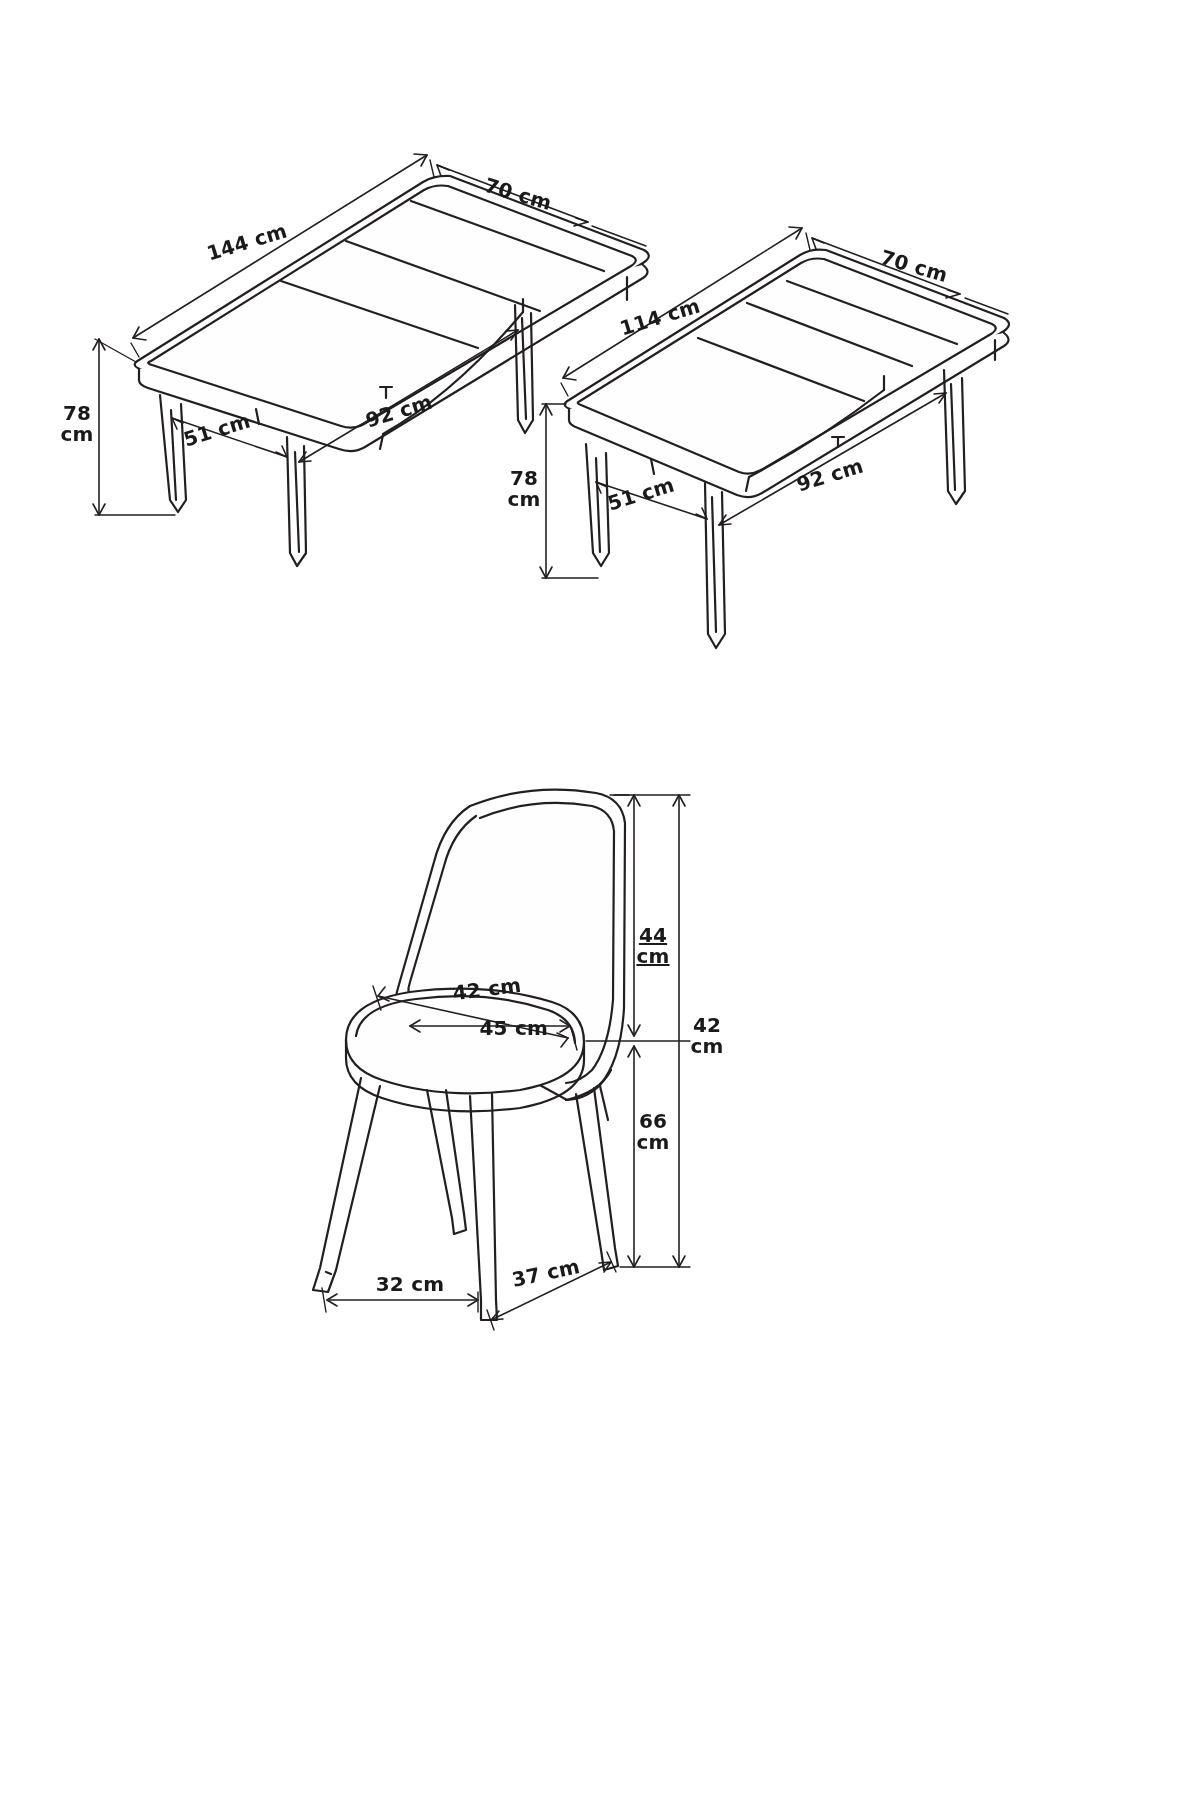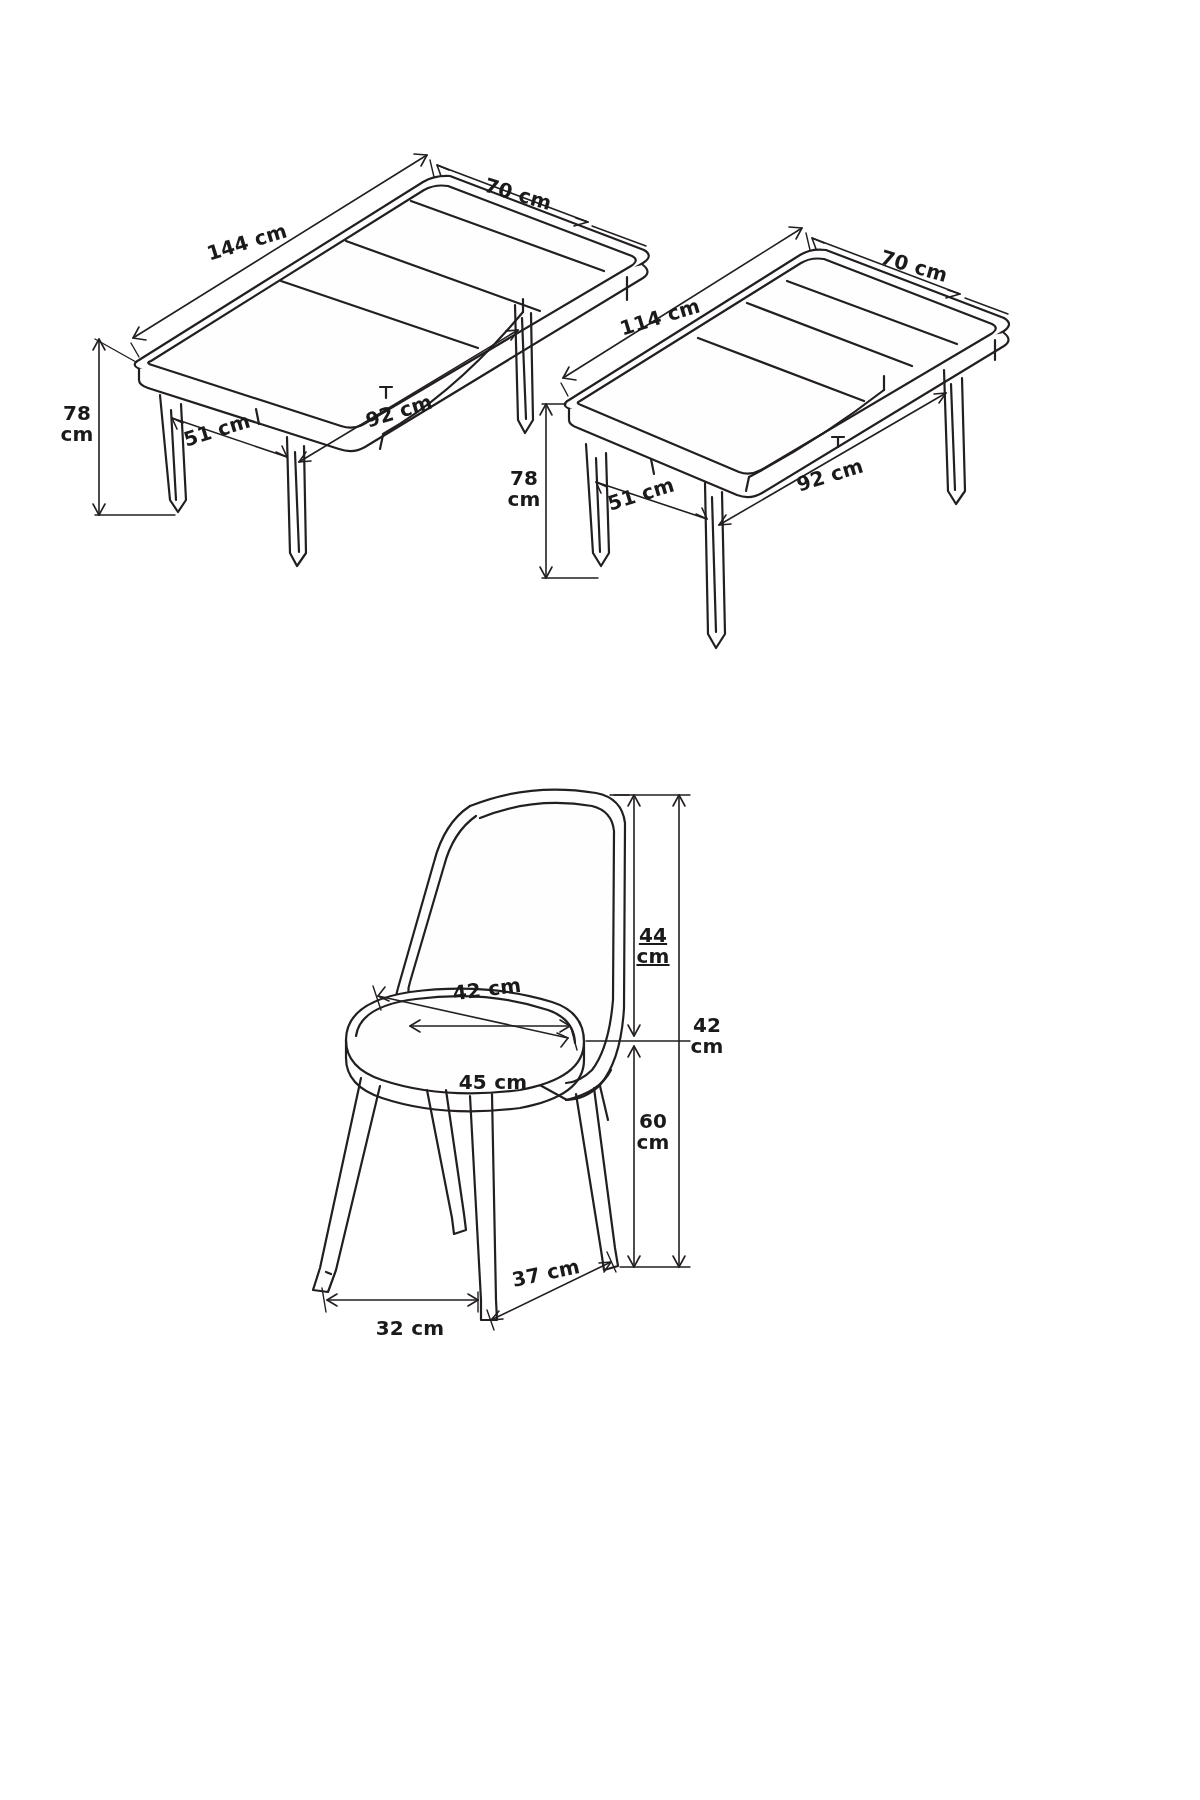--- a/index.html
+++ b/index.html
@@ -240,25 +240,25 @@
 
   <div class="dim-label" style="left:586px; top:484px; width:110px; transform:rotate(-17deg);">51 cm</div>
 
   <div class="dim-label" style="left:775px; top:465px; width:110px; transform:rotate(-17deg);">92 cm</div>
 
   <div class="dim-label" style="left:620px; top:925px; width:66px;text-decoration:underline;">44
 cm</div>
 
   <div class="dim-label" style="left:432px; top:979px; width:110px; transform:rotate(-7deg);">42 cm</div>
 
-  <div class="dim-label" style="left:438px; top:1072px; width:110px;">45 cm</div>
+  <div class="dim-label" style="left:438px; top:1018px; width:110px;text-align:right;">45 cm</div>
 
   <div class="dim-label" style="left:674px; top:1015px; width:66px;">42
 cm</div>
 
-  <div class="dim-label" style="left:620px; top:1111px; width:66px;">60
-cm</div>
-
-  <div class="dim-label" style="left:355px; top:1274px; width:110px;margin-top:44px;">32 cm</div>
+  <div class="dim-label" style="left:620px; top:1111px; width:66px;">66
+cm</div>
+
+  <div class="dim-label" style="left:355px; top:1274px; width:110px;">32 cm</div>
 
   <div class="dim-label" style="left:491px; top:1263px; width:110px; transform:rotate(-12deg);">37 cm</div>
 
 </div>
 
 </body></html>

